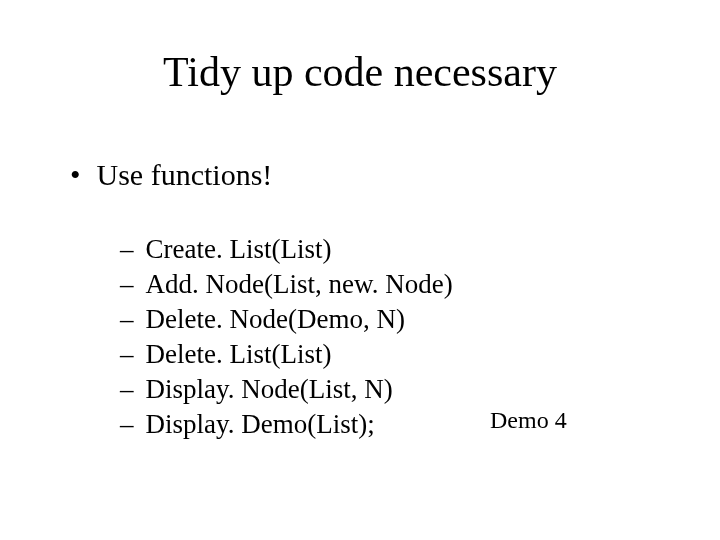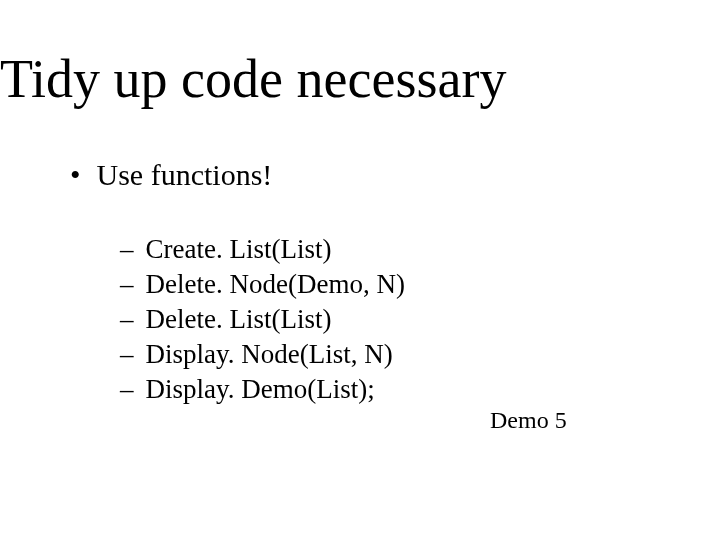--- a/index.html
+++ b/index.html
@@ -15,22 +15,22 @@
     position: relative;
     width: 720px;
     height: 540px;
     box-sizing: border-box;
   }
   .title {
     position: absolute;
     top: 48px;
     left: 0;
     width: 100%;
-    text-align: left;
-    font-size: 54px;
+    text-align: center;
+    font-size: 42px;
     font-weight: 400;
   }
   .bullet-l1 {
     position: absolute;
     left: 70px;
     top: 158px;
     font-size: 30px;
     display: flex;
     align-items: flex-start;
   }
@@ -70,28 +70,31 @@
 
   <div class="bullet-l1">
     <span>Use functions!</span>
   </div>
 
   <div class="sublist">
     <div class="item">
         <span>Create. List(List)</span>
       </div>
     <div class="item">
+        <span>Add. Node(List, new. Node)</span>
+      </div>
+    <div class="item">
         <span>Delete. Node(Demo, N)</span>
       </div>
     <div class="item">
         <span>Delete. List(List)</span>
       </div>
     <div class="item">
         <span>Display. Node(List, N)</span>
       </div>
     <div class="item">
         <span>Display. Demo(List);</span>
       </div>
   </div>
 
-  <div class="demo">Demo 5</div>
+  <div class="demo">Demo 4</div>
 
 </div>
 
 </body></html>

